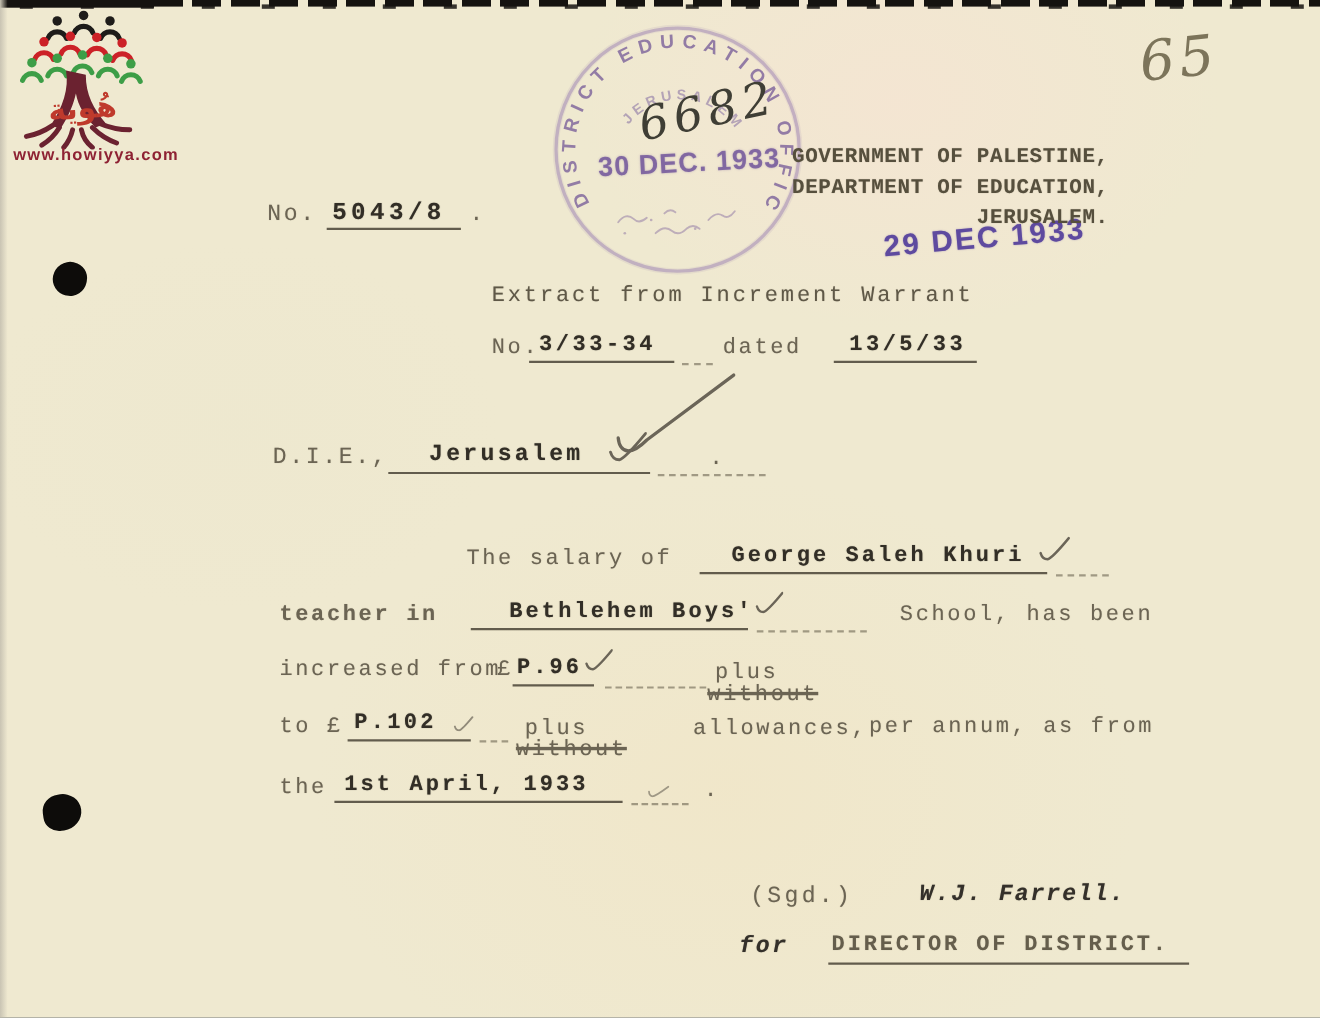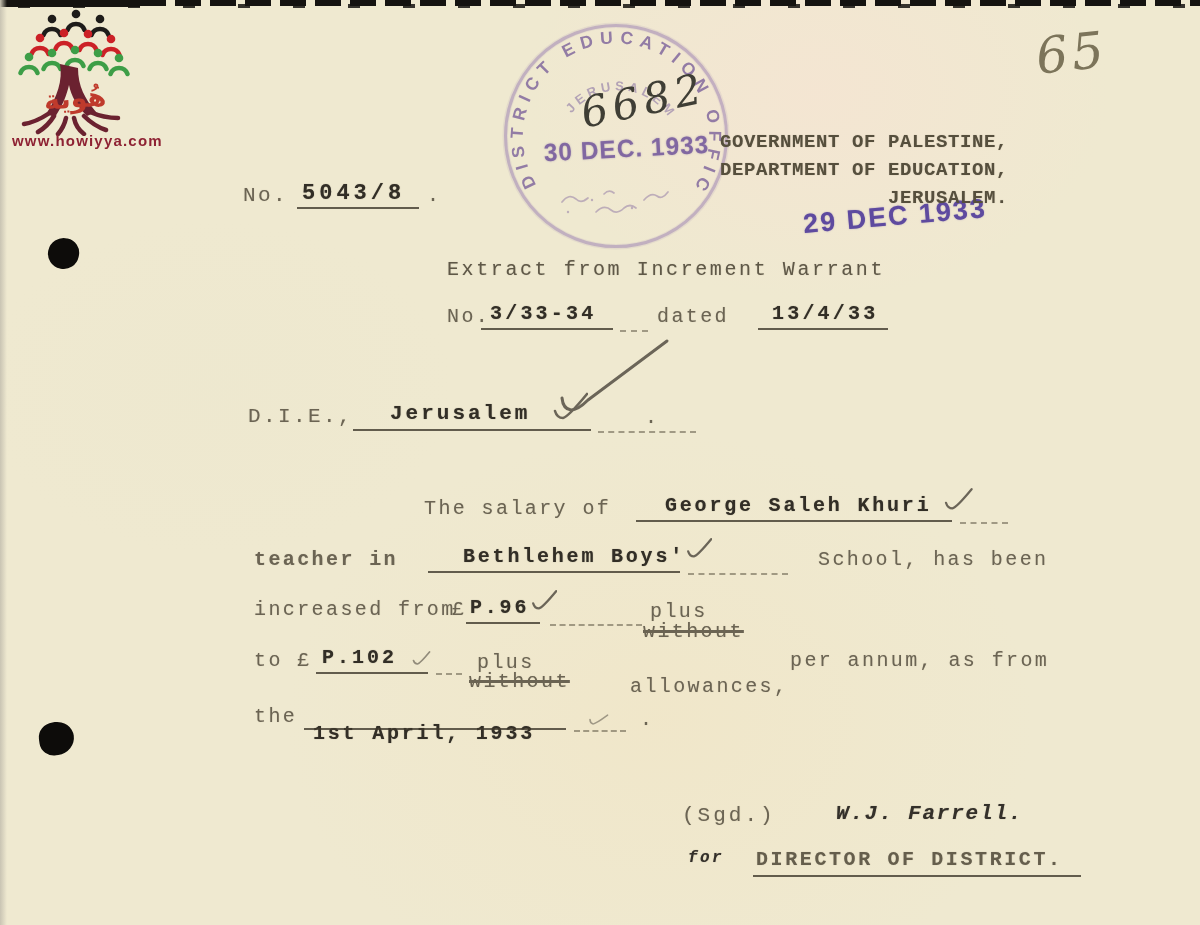--- a/index.html
+++ b/index.html
@@ -147,21 +147,21 @@
   <span class="t fill" style="left:302px;top:181px;font-size:22px;letter-spacing:4px;">5043/8</span>
   <div class="rule" style="left:297px;top:207px;width:122px;"></div>
   <span class="t faded" style="left:427px;top:184px;">.</span>
 
   <span class="t medium" style="left:447px;top:258px;">Extract from Increment Warrant</span>
   <span class="t faded" style="left:447px;top:305px;">No.</span>
   <span class="t fill" style="left:490px;top:302px;letter-spacing:3.2px;">3/33-34</span>
   <div class="rule" style="left:481px;top:328px;width:132px;"></div>
   <div class="rule dash" style="left:620px;top:330px;width:28px;"></div>
   <span class="t faded" style="left:657px;top:305px;">dated</span>
-  <span class="t fill" style="left:772px;top:302px;letter-spacing:3.2px;">13/4/33</span>
+  <span class="t fill" style="left:772px;top:302px;letter-spacing:3.2px;">13/5/33</span>
   <div class="rule" style="left:758px;top:328px;width:130px;"></div>
 
   <svg class="tick" style="left:556px;top:338px;" width="114" height="84" viewBox="0 0 114 84">
     <path d="M111 3 L32 62 q-10 10 -17 10 q-8 -1 -9 -12" stroke-width="3"></path>
   </svg>
 
   <span class="t faded" style="left:248px;top:405px;font-size:21px;">D.I.E.,</span>
   <span class="t fill" style="left:390px;top:402px;font-size:21px;letter-spacing:3px;">Jerusalem</span>
   <div class="rule" style="left:353px;top:429px;width:238px;"></div>
   <div class="rule dash" style="left:598px;top:431px;width:98px;"></div>
@@ -200,31 +200,31 @@
 
   <span class="t faded" style="left:254px;top:649px;">to £</span>
   <span class="t fill" style="left:322px;top:646px;letter-spacing:3px;">P.102</span>
   <div class="rule" style="left:316px;top:672px;width:112px;"></div>
   <div class="rule dash" style="left:436px;top:673px;width:26px;"></div>
   <svg class="tick" style="left:411px;top:650px;opacity:.7;" width="20" height="15" viewBox="0 0 36 30">
     <path d="M3 21 q2 7 8 7 q5 -1 24 -24" stroke-width="3.4"></path>
   </svg>
   <span class="t faded" style="left:477px;top:651px;">plus</span>
   <span class="t faded strike" style="left:469px;top:670px;">without</span>
-  <span class="t faded" style="left:630px;top:651px;margin-top:24px;">allowances,</span>
+  <span class="t faded" style="left:630px;top:651px;">allowances,</span>
   <span class="t faded" style="left:790px;top:649px;">per annum, as from</span>
 
   <span class="t faded" style="left:254px;top:705px;">the</span>
-  <span class="t fill" style="left:313px;top:702px;margin-top:20px;">1st April, 1933</span>
+  <span class="t fill" style="left:313px;top:702px;">1st April, 1933</span>
   <div class="rule" style="left:304px;top:728px;width:262px;"></div>
   <div class="rule dash" style="left:574px;top:730px;width:52px;"></div>
   <svg class="tick" style="left:586px;top:711px;opacity:.6;transform:rotate(14deg);" width="24" height="15" viewBox="0 0 36 30">
     <path d="M3 21 q2 7 8 7 q5 -1 24 -24" stroke-width="3.2"></path>
   </svg>
   <span class="t faded" style="left:640px;top:708px;">.</span>
 
   <span class="t faded" style="left:682px;top:804px;font-size:21px;letter-spacing:3px;">(Sgd.)</span>
   <span class="t dark" style="left:836px;top:802px;font-size:21px;letter-spacing:1.8px;">W.J. Farrell.</span>
-  <span class="t dark" style="left:688px;top:849px;font-size:16px;">for</span>
+  <span class="t dark" style="left:672px;top:849px;font-size:21px;">for</span>
   <span class="t medium" style="left:756px;top:848px;font-weight:700;color:#655e4c;letter-spacing:2.6px;">DIRECTOR OF DISTRICT.</span>
   <div class="rule" style="left:753px;top:875px;width:328px;border-bottom-width:2.5px;"></div>
 
 </div>
 
 </body></html>

